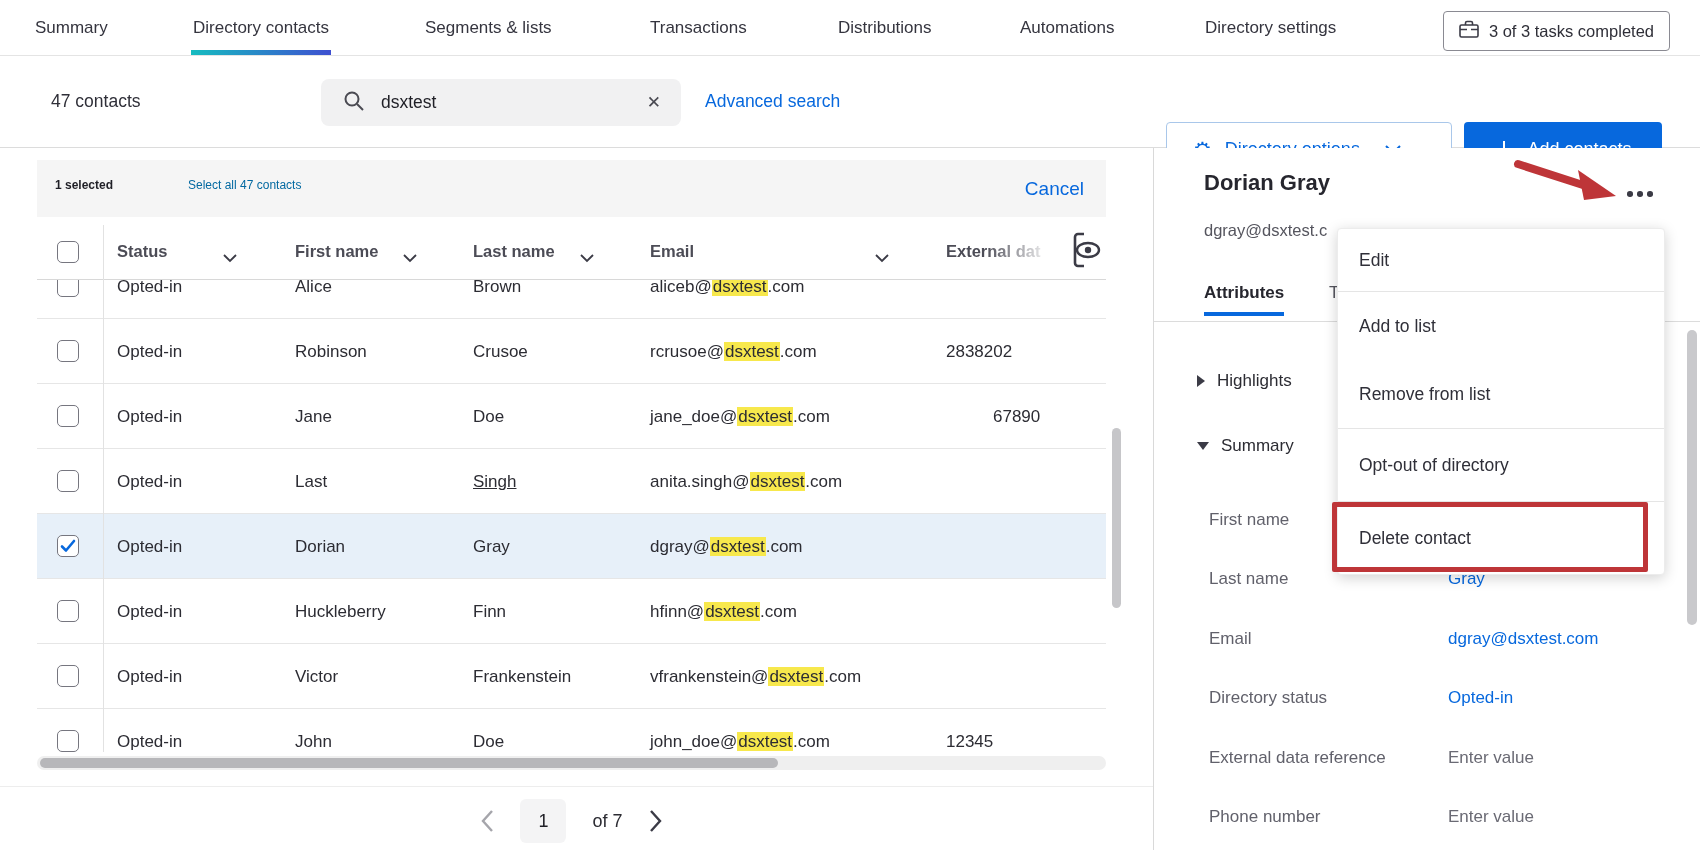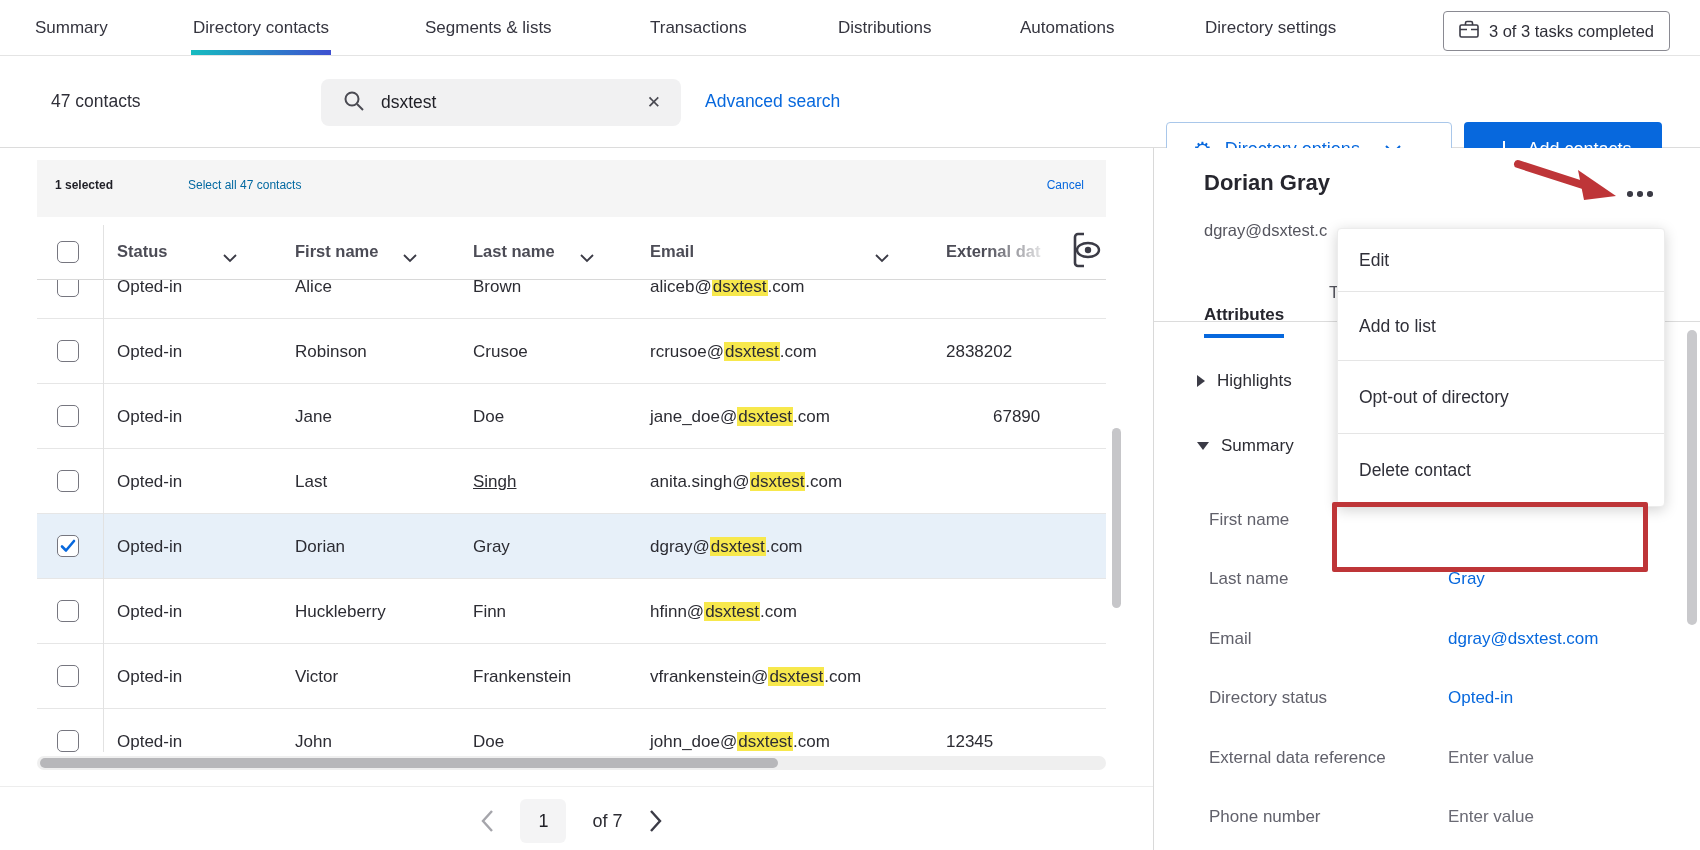--- a/index.html
+++ b/index.html
@@ -34,21 +34,21 @@
              align-items:center; gap:13px; padding-left:26px; cursor:pointer; }
   .dir-opts-btn .lbl { font-size:18px; color:#0768dd; }
   .add-btn { position:absolute; left:1464px; top:66px; width:198px; height:55px; border:none;
              background:#0768dd; border-radius:4px; color:#fff; display:flex; align-items:center;
              justify-content:center; gap:13px; font-size:18px; cursor:pointer; }
 
   
   .sel-bar { position:absolute; left:37px; top:160px; width:1069px; height:57px; background:#f5f5f5; }
   .sel-bar .count { position:absolute; left:18px; top:18px; font-size:12px; font-weight:bold; color:#1f1f26; }
   .sel-bar .select-all { position:absolute; left:151px; top:18px; font-size:12px; color:#0369a1; cursor:pointer; }
-  .sel-bar .cancel { position:absolute; right:22px; top:18px; font-size:12px; color:#0768dd; cursor:pointer; }
+  .sel-bar .cancel { position:absolute; right:22px; top:18px; font-size:19px; color:#0768dd; cursor:pointer; }
 
   .thead { position:absolute; left:37px; top:225px; width:1069px; height:55px;
            border-bottom:1px solid #d8d8d8; background:#fff; z-index:3; }
   .thead .hlabel { position:absolute; top:17px; font-size:16.5px; font-weight:bold; color:#4c4c56; }
   .thead .hchev { position:absolute; top:24px; cursor:pointer; }
   .hd-checkbox { position:absolute; left:20px; top:16px; }
 
   .col-divider { position:absolute; left:103px; top:225px; width:1px; height:527px; background:#e2e2e2; z-index:4; }
 
   .rows-viewport { position:absolute; left:37px; top:280px; width:1069px; height:472px; overflow:hidden; z-index:1; }
@@ -83,21 +83,21 @@
 
   
   .panel { position:absolute; left:1153px; top:148px; width:547px; height:702px;
            border-left:1px solid #d9d9d9; background:#fff; }
   .panel .pname { position:absolute; left:50px; top:22px; font-size:22px; font-weight:bold; color:#26262e; }
   .panel .pemail { position:absolute; left:50px; top:73px; font-size:16.5px; color:#55555e; white-space:nowrap; }
   .more-btn { position:absolute; left:462px; top:33px; width:48px; height:26px; background:none;
            border:none; cursor:pointer; display:flex; align-items:center; justify-content:center; gap:4.5px; }
   .more-btn i { width:5.5px; height:5.5px; border-radius:50%; background:#3b3b46; }
   .ptab { position:absolute; top:135px; font-size:17px; color:#55555e; cursor:pointer; }
-  .ptab.active { font-weight:bold; color:#26262e;margin-top:22px; }
+  .ptab.active { font-weight:bold; color:#26262e; }
   .ptab.active .tab-underline { position:absolute; left:0; right:0; top:29px; height:4px; background:#0768dd; }
   .panel-divider { position:absolute; left:0px; top:173px; width:547px; height:1px; background:#dcdcdc; }
   .psection { position:absolute; left:43px; font-size:17px; color:#2c2c33; display:flex;
            align-items:center; gap:12px; cursor:pointer; }
   .tri { display:inline-block; width:0; height:0; }
   .tri.right { border-left:8px solid #3b3b46; border-top:6px solid transparent; border-bottom:6px solid transparent; }
   .tri.down  { border-top:8px solid #3b3b46; border-left:6px solid transparent; border-right:6px solid transparent; }
   .attrs { position:absolute; left:0; top:342px; width:547px; }
   .attr-row { position:relative; height:59.5px; }
   .attr-row .alabel { position:absolute; left:55px; top:50%; transform:translateY(-50%);
@@ -358,20 +358,21 @@
           <span class="avalue placeholder">Enter value</span>
         </div>
       </div>
     <div class="panel-vscroll"></div>
   </aside>
 
   <div class="ctx-menu" id="ctx-menu">
       <div class="ctx-item" style="height: 62px;">Edit</div>
       <div class="ctx-div"></div>
       <div class="ctx-item" style="height: 68px;">Add to list</div>
+      <div class="ctx-item" style="height: 68px;">Remove from list</div>
       <div class="ctx-div"></div>
       <div class="ctx-item" style="height: 72px;">Opt-out of directory</div>
       <div class="ctx-div"></div>
       <div class="ctx-item" style="height: 72px;">Delete contact</div>
     </div>
 
   <div class="red-box"></div>
   <svg class="red-arrow" width="122" height="54" viewBox="0 0 122 54">
     <path d="M6 8 L74 30" stroke="#be3538" stroke-width="8" stroke-linecap="round" fill="none"></path>
     <polygon points="104,40 66,14 72,44" fill="#be3538"></polygon>

